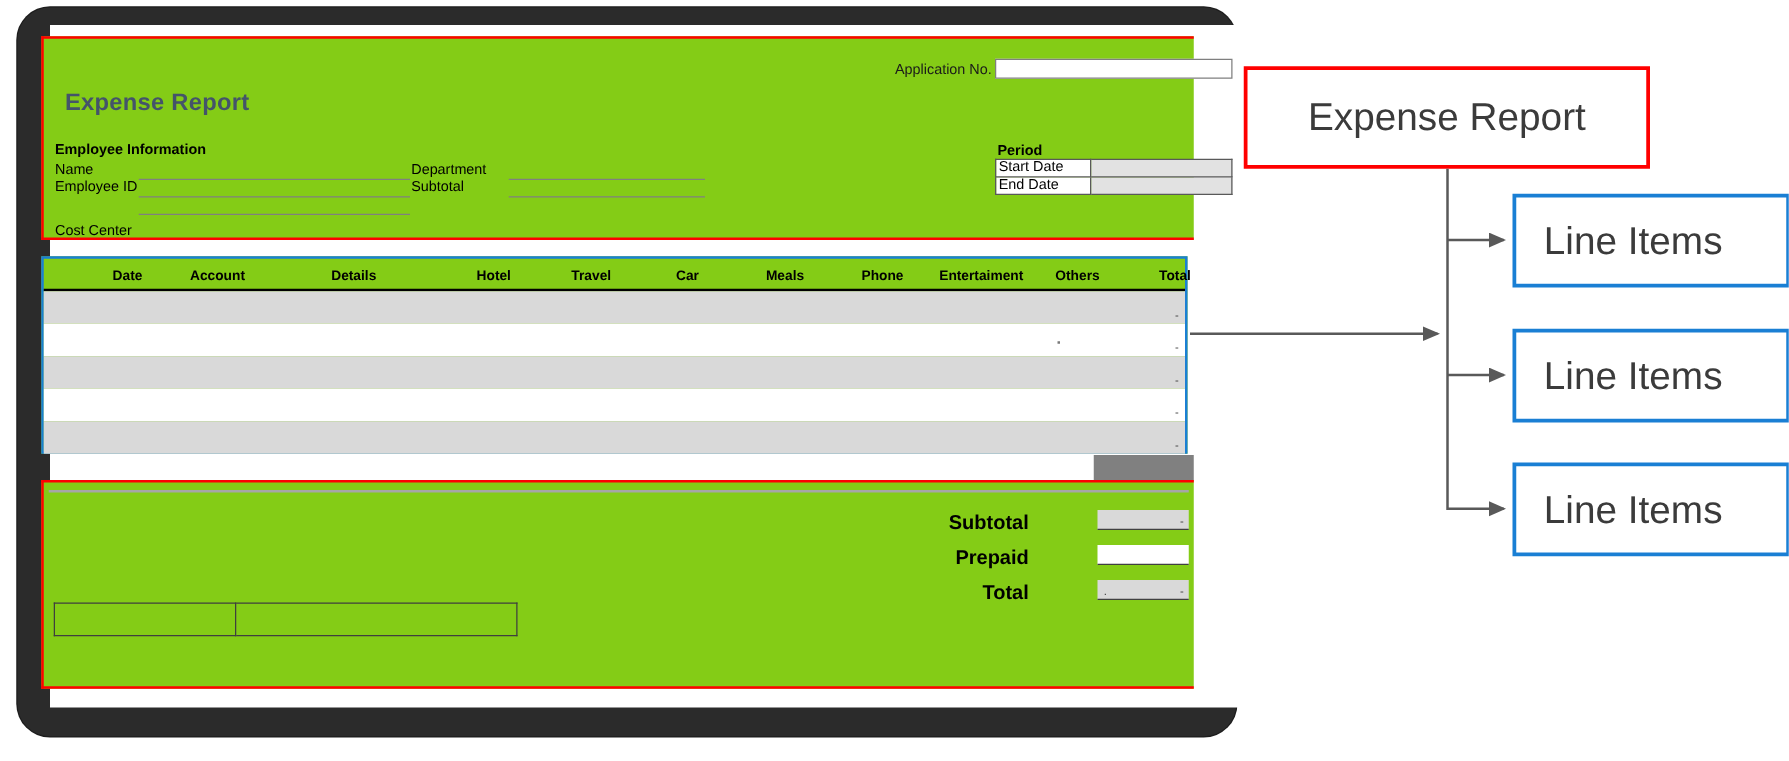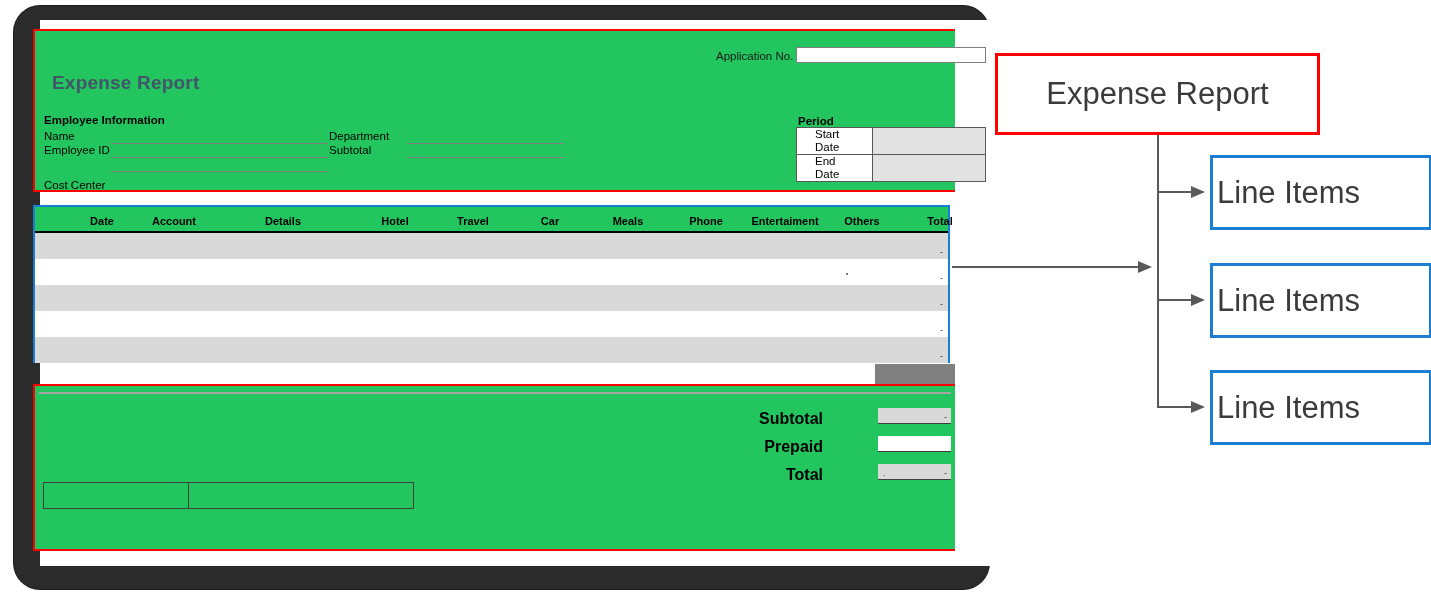--- a/index.html
+++ b/index.html
@@ -26,21 +26,21 @@
   #device-screen {
     position: absolute;
     left: 26px; top: 14px;
     width: 951px; height: 546px;
     background: #ffffff;
   }
 
   
   .sect {
     position: absolute;
-    background: #22c55e;
+    background: #84cc16;
   }
   #header-section {
     left: 33px; top: 29px;
     width: 922px; height: 163px;
     border: 2px solid #ff0000;
     border-right: none;
   }
   #lineitems-section {
     left: 33px; top: 205px;
     width: 917px; height: 158px;
@@ -91,21 +91,21 @@
     white-space: nowrap;
   }
   #period-table {
     position: absolute; left: 761px; top: 96px;
     width: 190px;
     border-collapse: collapse;
   }
   #period-table td {
     border: 1px solid #595959;
     font-size: 11.5px; color: #000000;
-    height: 14px; padding: 0 18px;
+    height: 14px; padding: 0 2px;
     line-height: 13px;
   }
   #period-table td.pcell-label { width: 76px; background: #ffffff; }
   #period-table td.pcell-value { background: #e2e2e2; }
 
   
   #li-table-head {
     position: absolute; left: 0; top: 5px;
     width: 100%; height: 21px;
     border-bottom: 2px solid #000000;
@@ -176,21 +176,21 @@
   #approval-table td.col-approval { width: 145px; }
   #approval-table td.col-memo { width: 225px; }
   #approval-table tr.head-row td { height: 19px; }
   #approval-table tr.body-row td { height: 26px; }
 
   
   .callout {
     position: absolute;
     background: #ffffff;
     display: flex; align-items: center;
-    padding-left: 4px;
+    padding-left: 22px;
   }
   .callout span {
     font-size: 31px; color: #3b3b3b;
     font-weight: normal; white-space: nowrap;
   }
   #callout-expense-report {
     left: 995px; top: 53px;
     width: 325px; height: 82px;
     border: 3px solid #ff0000;
     justify-content: center;

